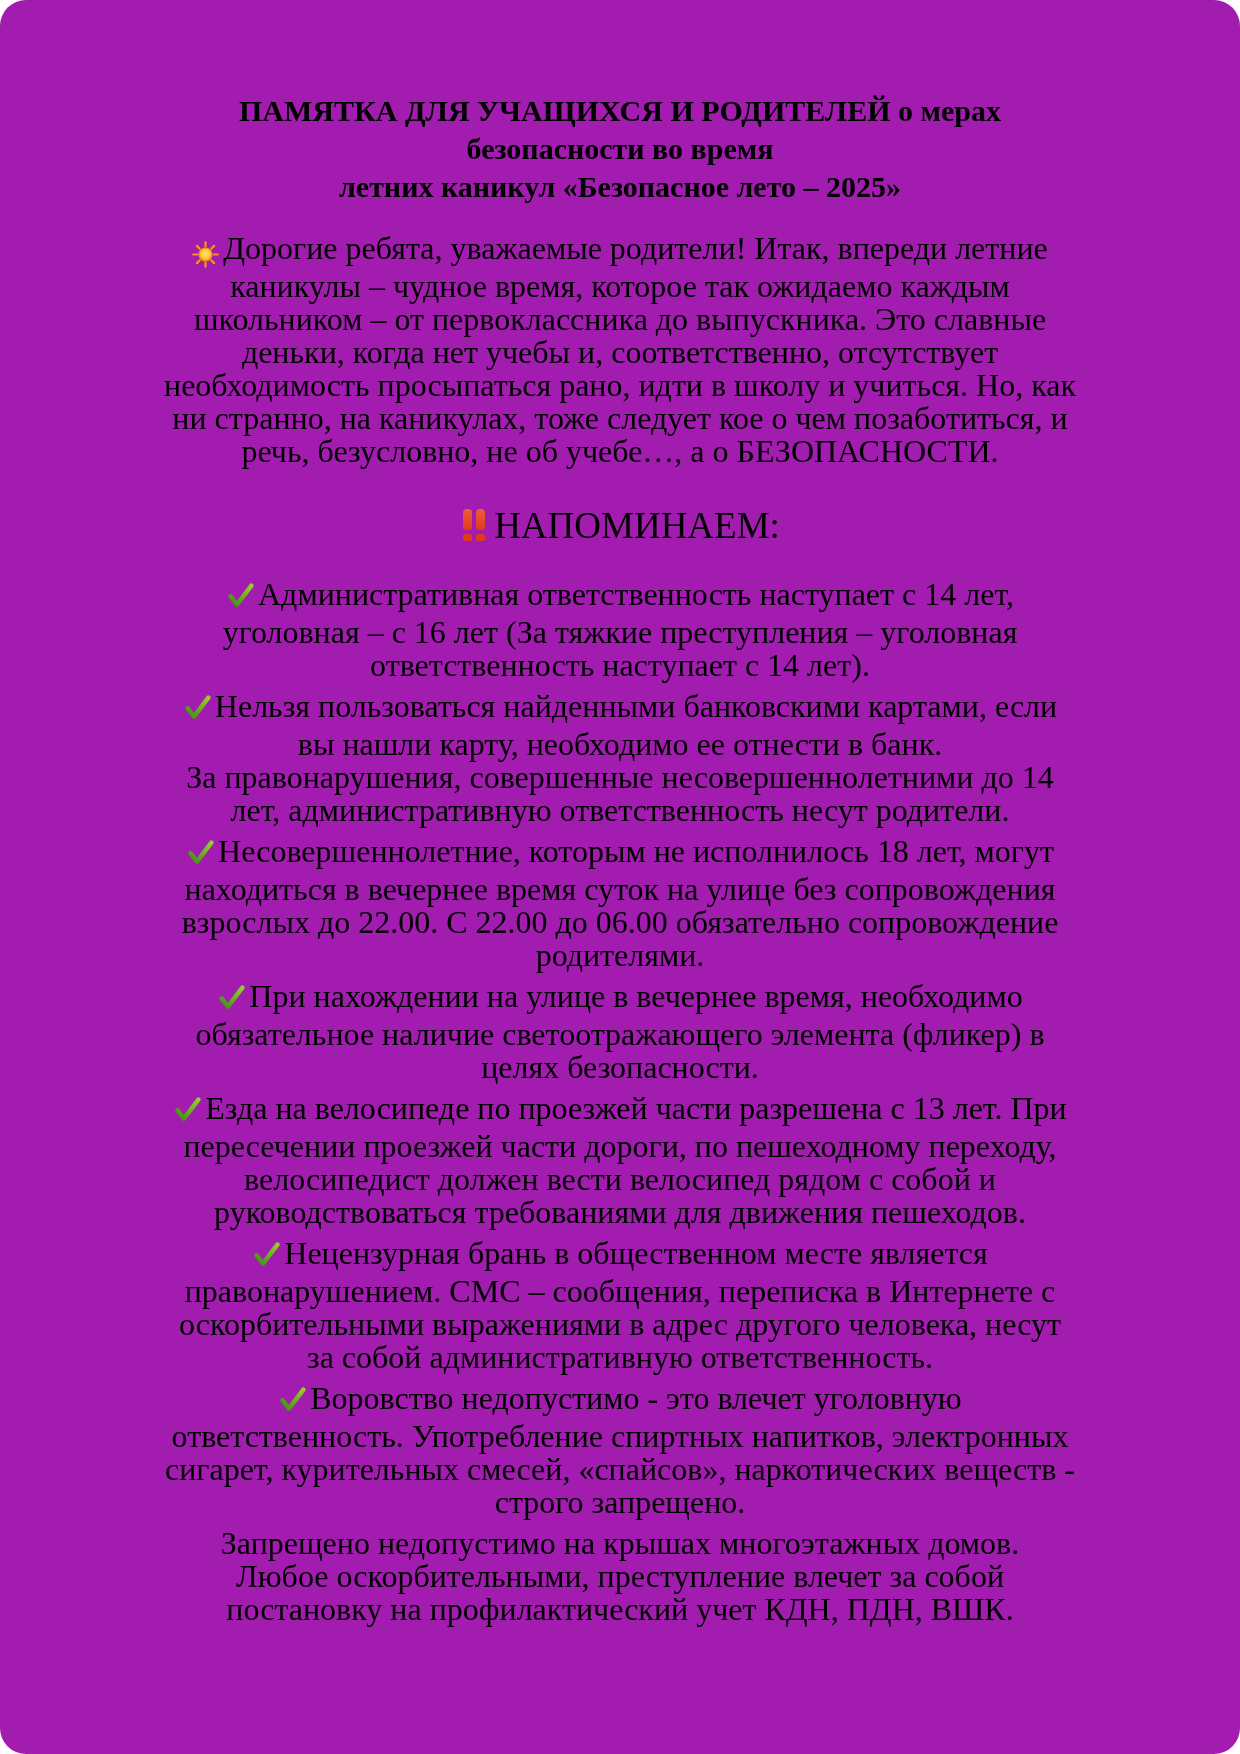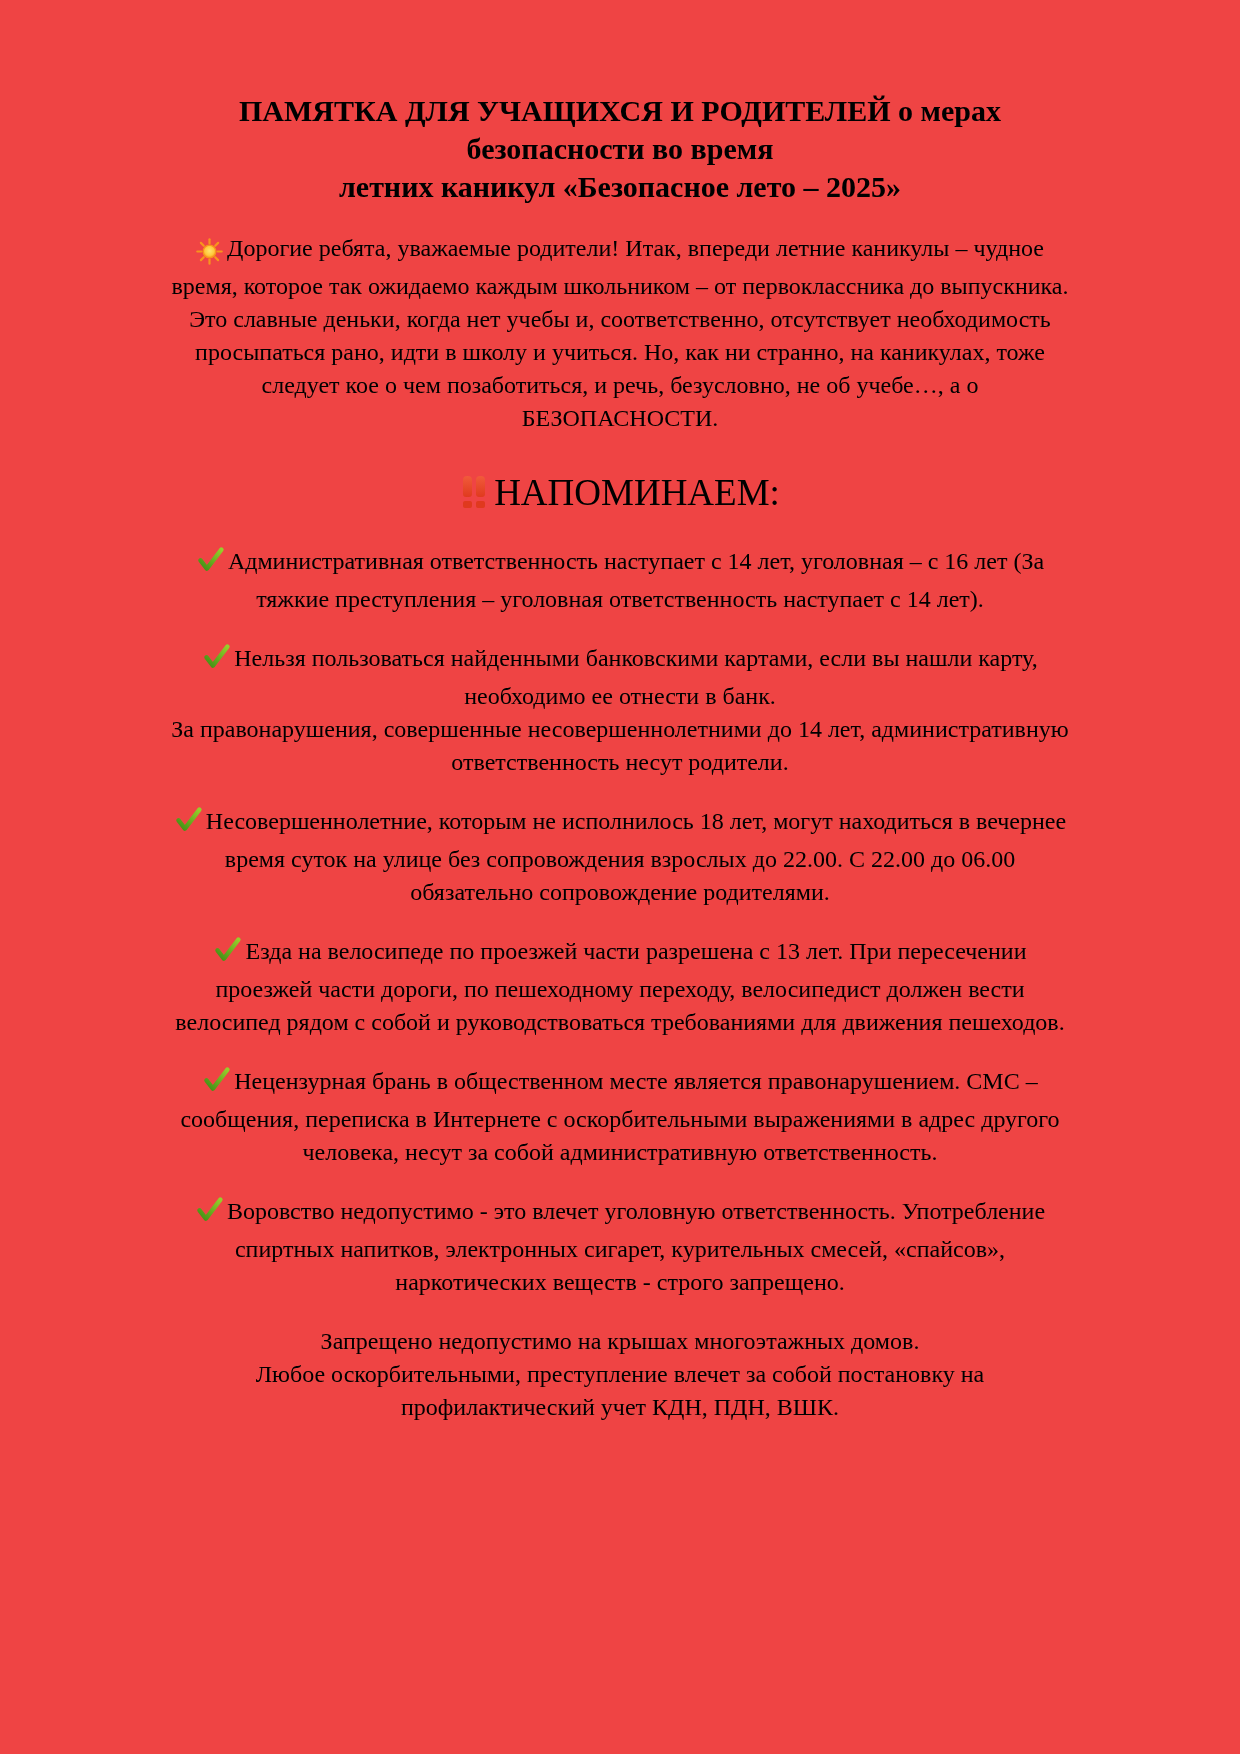--- a/index.html
+++ b/index.html
@@ -1,39 +1,40 @@
 <!DOCTYPE html>
 <html lang="ru"><head>
 <meta charset="utf-8">
 <style>
   html, body { margin: 0; padding: 0; background: #ffffff; }
   .page {
     position: relative;
     width: 1240px;
     height: 1754px;
     margin: 0 auto;
-    background: #ef4444;
+    background: #a21caf;
     box-sizing: border-box;
     padding: 92px 163px 0 163px;
     overflow: hidden;
     font-family: "Liberation Serif", "DejaVu Serif", serif;
     color: #000000;
     text-align: center;
+    border-radius: 26px;
   }
   .doc-title {
     font-size: 30px;
     line-height: 38px;
     font-weight: bold;
     margin: 0 0 26px 0;
   }
   .doc-title .tline { display: block; }
   p.block {
-    font-size: 24px;
+    font-size: 32px;
     line-height: 33px;
-    margin: 26px 0;
+    margin: 8px 0;
   }
   .seg { display: block; }
   h2.section-heading {
     font-size: 37px;
     line-height: 36px;
     font-weight: normal;
     margin: 40px 0 34px 0;
   }
   
   .icn { display: inline-block; vertical-align: -5px; }
@@ -132,20 +133,25 @@
         </svg></span><span>Нельзя пользоваться найденными банковскими картами, если вы нашли карту, необходимо ее отнести в банк.</span>
     <span class="seg">За правонарушения, совершенные несовершеннолетними до 14 лет, административную ответственность несут родители.</span>
   </p>
 
   <p class="block">
     <span class="icn"><svg class="ck">
           <use href="#sym-check"></use>
         </svg></span><span>Несовершеннолетние, которым не исполнилось 18 лет, могут находиться в вечернее время суток на улице без сопровождения взрослых до 22.00. С 22.00 до 06.00 обязательно сопровождение родителями.</span>
   </p>
 
+  <p class="block">
+    <span class="icn"><svg class="ck">
+          <use href="#sym-check"></use>
+        </svg></span><span>При нахождении на улице в вечернее время, необходимо обязательное наличие светоотражающего элемента (фликер) в целях безопасности.</span>
+  </p>
 
   <p class="block">
     <span class="icn"><svg class="ck">
           <use href="#sym-check"></use>
         </svg></span><span>Езда на велосипеде по проезжей части разрешена с 13 лет. При пересечении проезжей части дороги, по пешеходному переходу, велосипедист должен вести велосипед рядом с собой и руководствоваться требованиями для движения пешеходов.</span>
   </p>
 
 
   <p class="block">
     <span class="icn"><svg class="ck">

